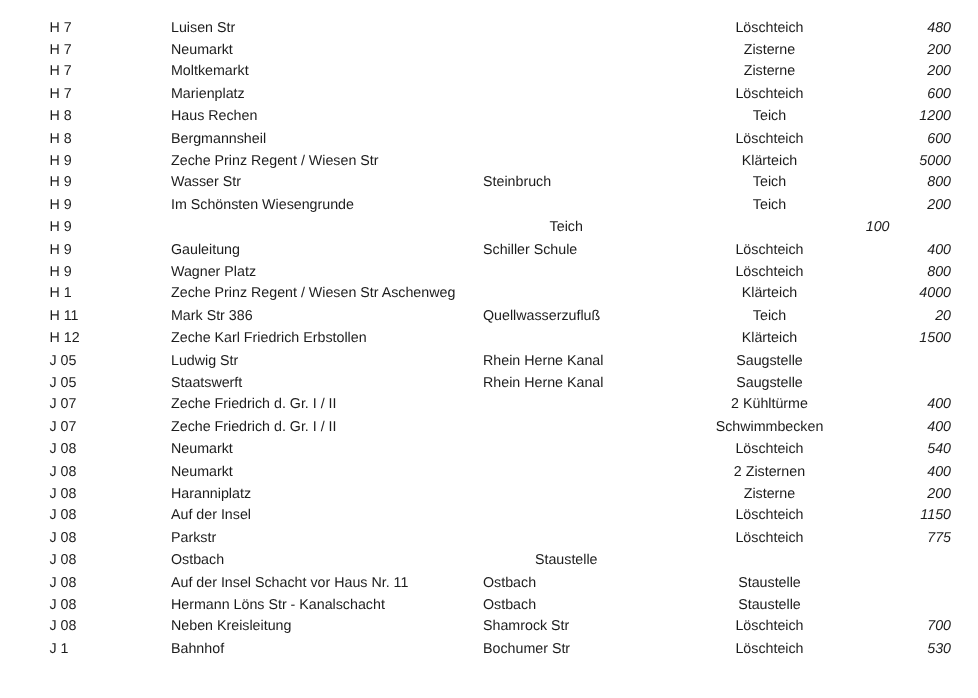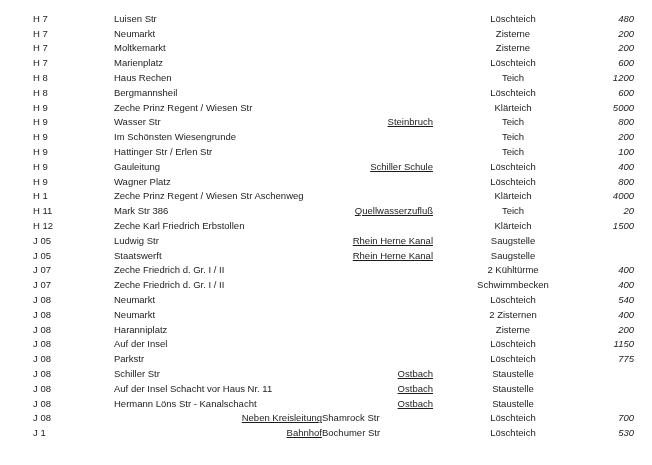--- a/index.html
+++ b/index.html
@@ -29,21 +29,21 @@
     padding-left: 33px;
     height: 14.81px;
     align-items: center;
   }
   .cell {
     white-space: nowrap;
     line-height: 11px;
   }
   .cell-grid   { text-align: left; }
   .cell-name   { text-align: left; }
-  .cell-detail { text-align: right; text-decoration: underline; }
+  .cell-detail { text-align: left; }
   .cell-type   { text-align: center; }
   .cell-value  { text-align: right; font-style: italic; }
 </style>
 </head>
 <body>
 
 <div class="page">
   <div class="table">
       <div class="row">
         <div class="cell cell-grid">H 7</div>
@@ -103,21 +103,20 @@
       </div>
       <div class="row">
         <div class="cell cell-grid">H 9</div>
         <div class="cell cell-name">Im Schönsten Wiesengrunde</div>
         <div class="cell cell-detail"></div>
         <div class="cell cell-type">Teich</div>
         <div class="cell cell-value">200</div>
       </div>
       <div class="row">
         <div class="cell cell-grid">H 9</div>
-        <div class="cell cell-name">Hattinger Str / Erlen Str</div>
         <div class="cell cell-detail"></div>
         <div class="cell cell-type">Teich</div>
         <div class="cell cell-value">100</div>
       </div>
       <div class="row">
         <div class="cell cell-grid">H 9</div>
         <div class="cell cell-name">Gauleitung</div>
         <div class="cell cell-detail">Schiller Schule</div>
         <div class="cell cell-type">Löschteich</div>
         <div class="cell cell-value">400</div>
@@ -208,21 +207,20 @@
       </div>
       <div class="row">
         <div class="cell cell-grid">J 08</div>
         <div class="cell cell-name">Parkstr</div>
         <div class="cell cell-detail"></div>
         <div class="cell cell-type">Löschteich</div>
         <div class="cell cell-value">775</div>
       </div>
       <div class="row">
         <div class="cell cell-grid">J 08</div>
-        <div class="cell cell-name">Schiller Str</div>
         <div class="cell cell-detail">Ostbach</div>
         <div class="cell cell-type">Staustelle</div>
         <div class="cell cell-value"></div>
       </div>
       <div class="row">
         <div class="cell cell-grid">J 08</div>
         <div class="cell cell-name">Auf der Insel Schacht vor Haus Nr. 11</div>
         <div class="cell cell-detail">Ostbach</div>
         <div class="cell cell-type">Staustelle</div>
         <div class="cell cell-value"></div>

